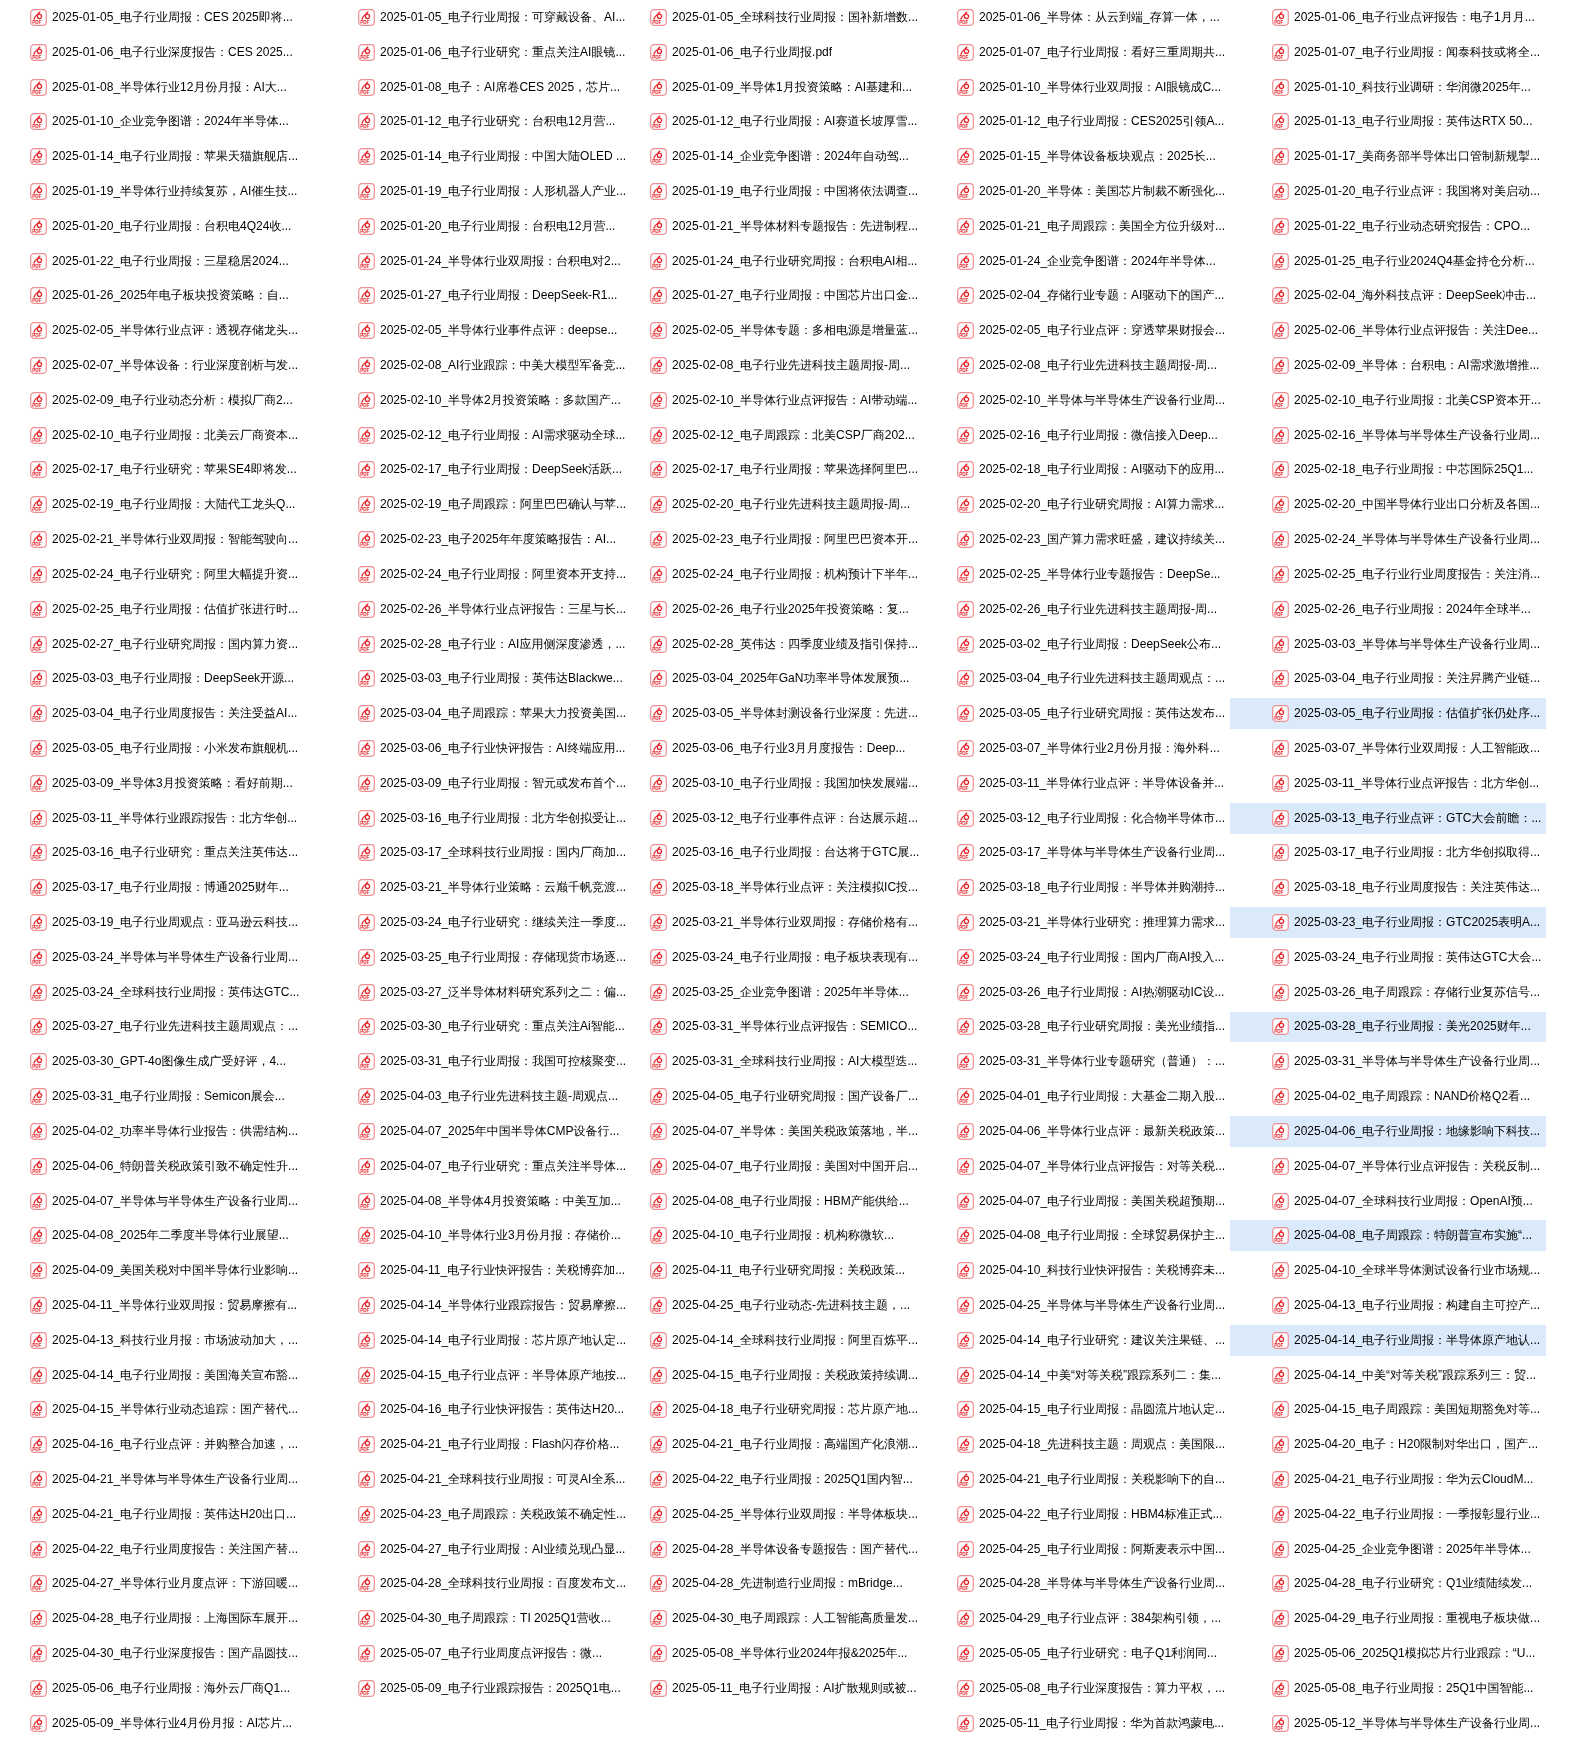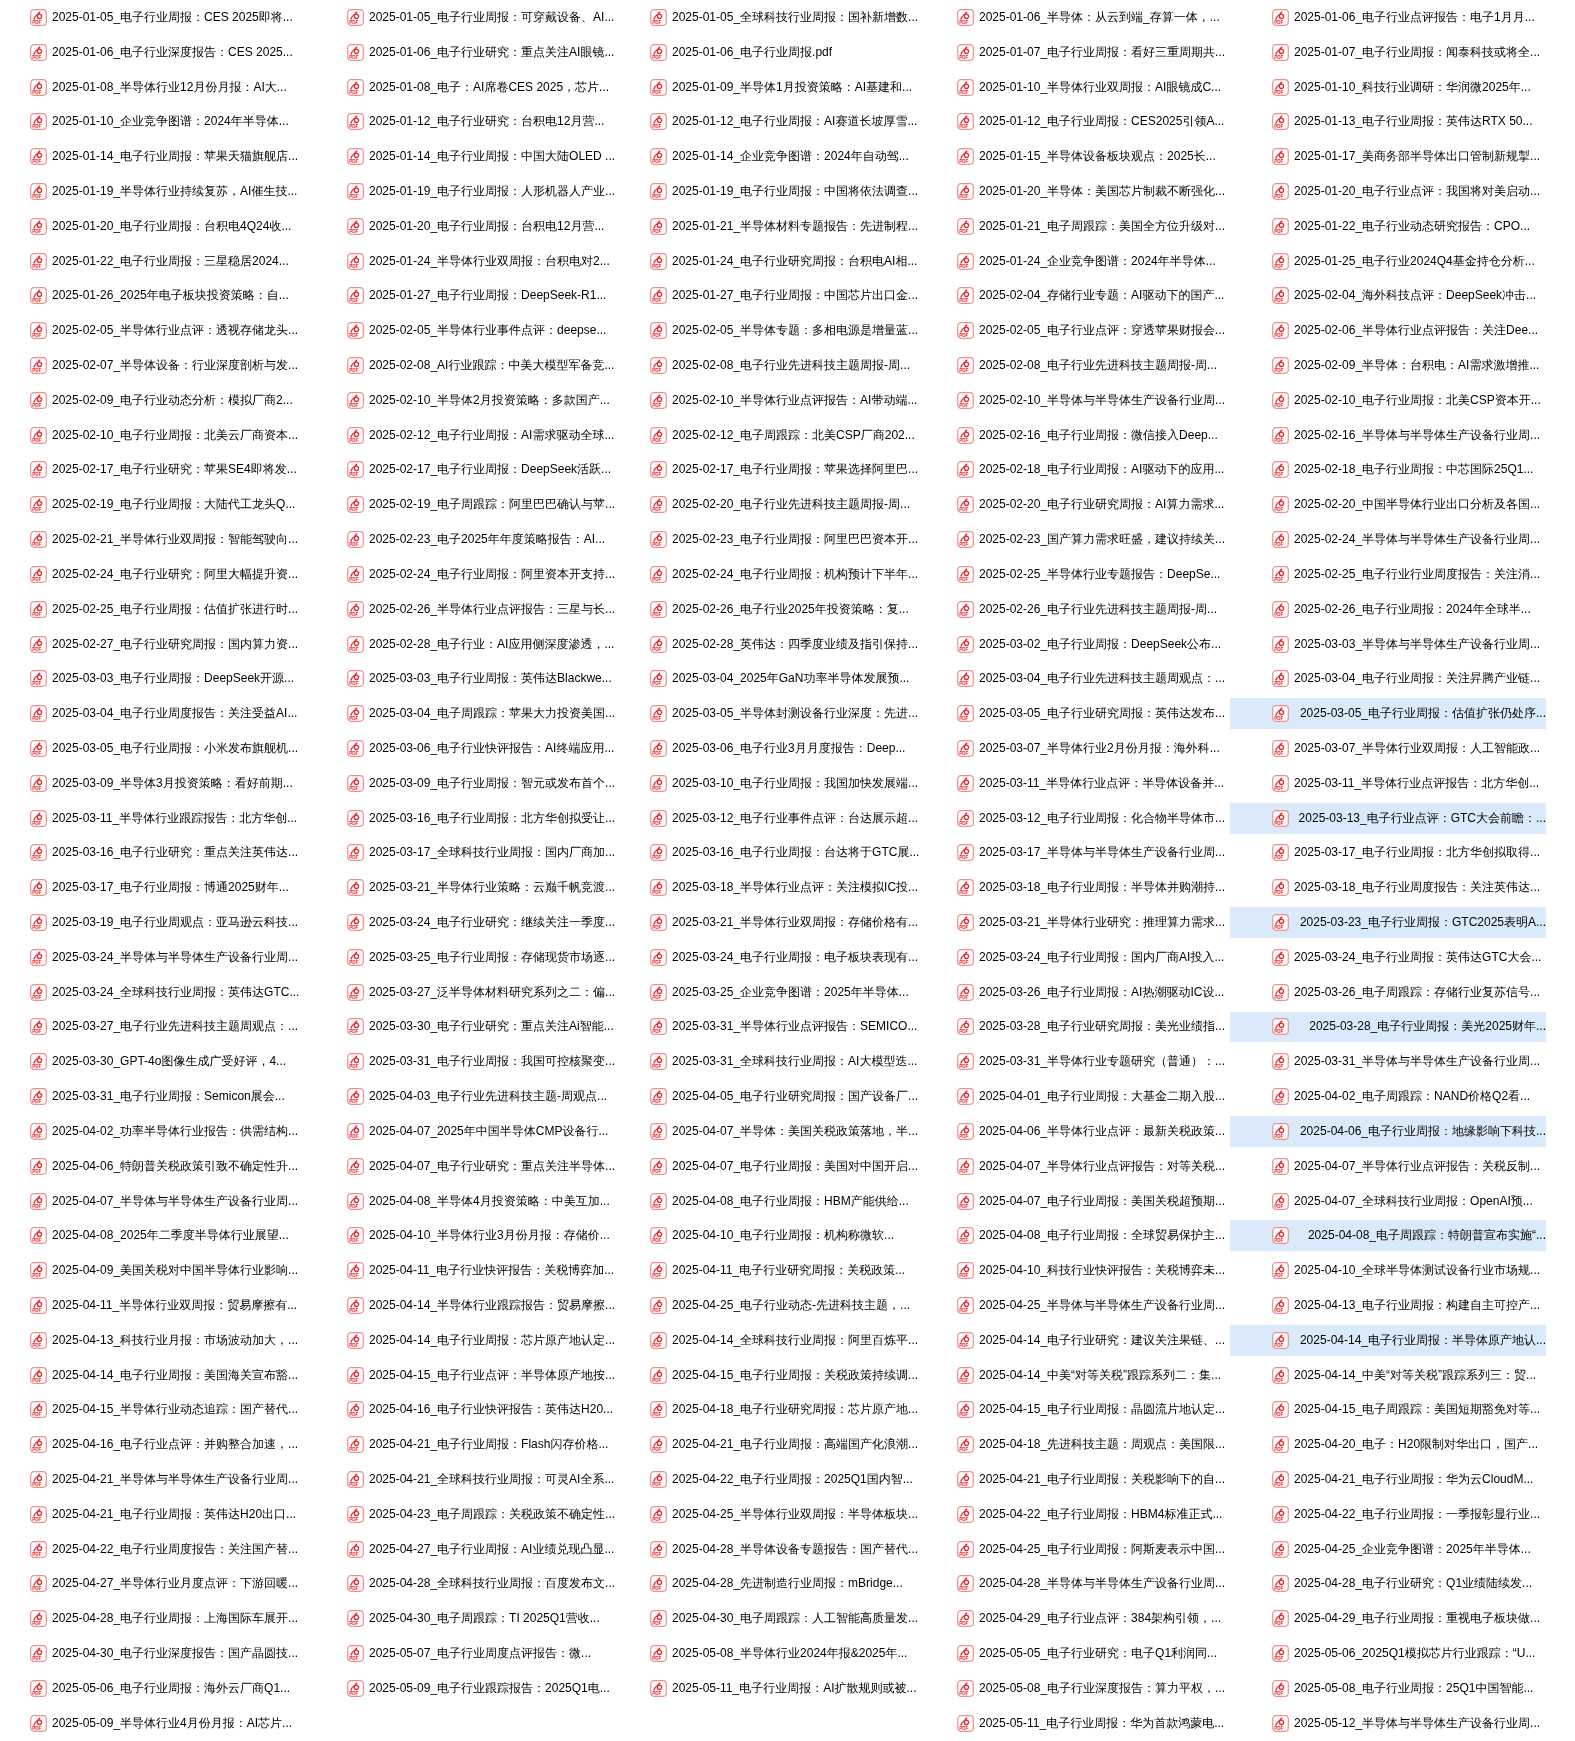--- a/index.html
+++ b/index.html
@@ -11,35 +11,35 @@
   }
   html,body{margin:0;padding:0;}
   body{
     width:1575px;height:1741px;overflow:hidden;
     background:var(--bg);
     font-family:"Liberation Sans","DejaVu Sans",sans-serif;
   }
   .grid{position:relative;width:1575px;height:1490px;background:var(--bg);padding-left:16px;}
   .col{position:absolute;top:0;width:316px;}
   .col:nth-child(1){left:-12px;}
-  .col:nth-child(2){left:305px;}
+  .col:nth-child(2){left:316px;}
   .col:nth-child(3){left:608px;}
   .col:nth-child(4){left:915px;}
   .col:nth-child(5){left:1230px;}
   .item{
     box-sizing:border-box;
     height:34.82px;
     display:flex;align-items:center;
     padding-left:42px;
     border-top:2px solid var(--bg);
     border-bottom:2px solid var(--bg);
     background:transparent;
     cursor:default;
   }
-  .item.hl{background:var(--hl);justify-content:space-between;}
+  .item.hl{background:var(--hl);}
   .icon{
     width:17px;height:17px;flex:none;margin-right:5px;
     display:inline-block;
   }
   .label{
     font-size:12px;color:var(--text);
     white-space:nowrap;overflow:hidden;max-width:248px;
     letter-spacing:0;
   }
 </style>

